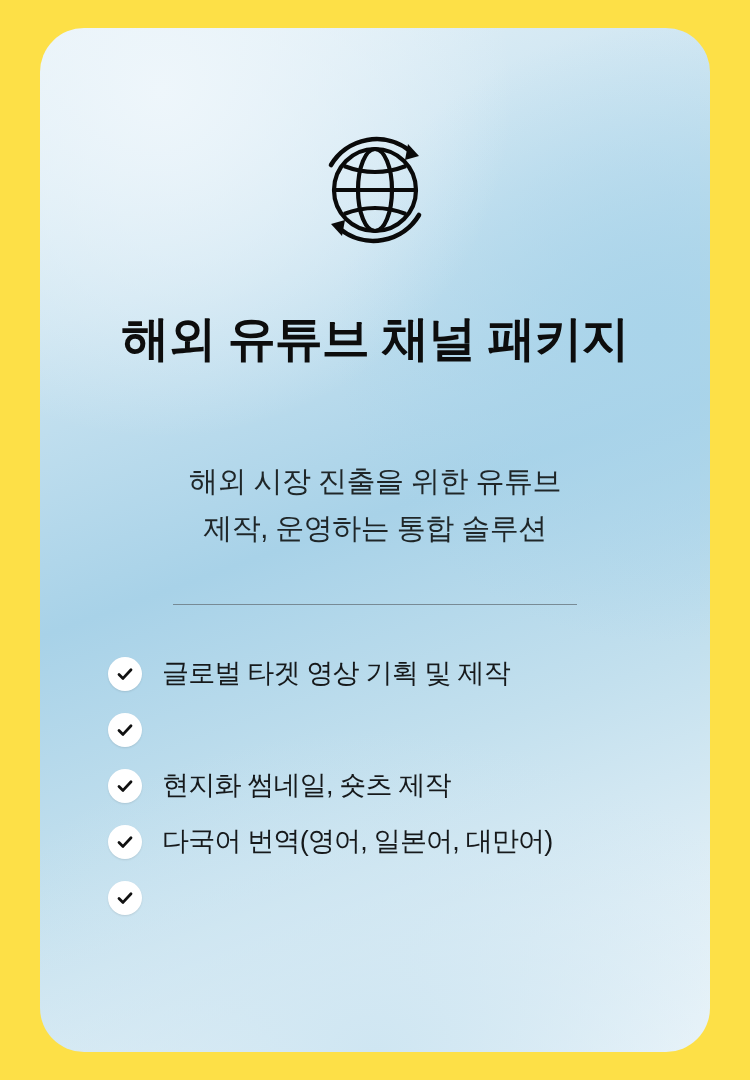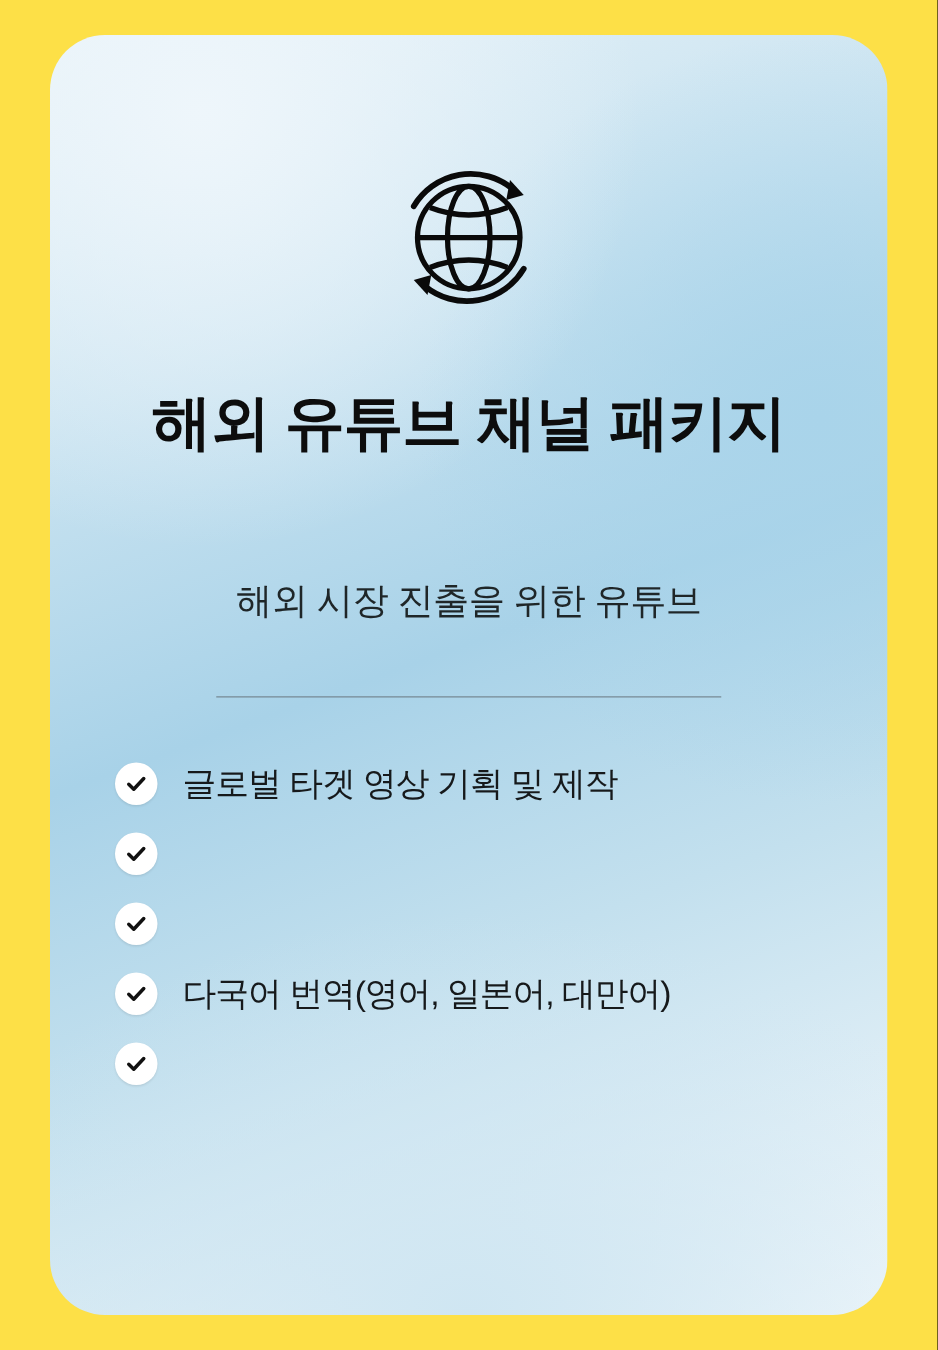--- a/index.html
+++ b/index.html
@@ -82,21 +82,21 @@
     height: 1px;
     background: #6d7d86;
     opacity: .85;
   }
 
   
   .features {
     margin-top: 52px;
     width: 100%;
     box-sizing: border-box;
-    padding: 0 60px 0 52px;
+    padding: 0 60px 0 68px;
     display: flex;
     flex-direction: column;
     gap: 22px;
   }
   .feature {
     display: flex;
     align-items: center;
     gap: 20px;
   }
   .check {
@@ -141,20 +141,21 @@
         <path d="M119 32 L108 20 L105 36 Z" fill="#0a0a0a"></path>
         <path d="M119 91 A53 53 0 0 1 40 105" stroke="#0a0a0a" stroke-width="4.6" fill="none" stroke-linecap="round"></path>
         <path d="M31 100 L42 112 L45 96 Z" fill="#0a0a0a"></path>
       </svg>
     </div>
 
     <h1 class="title">해외 유튜브 채널 패키지</h1>
 
     <div class="subtitle">
       <span class="line">해외 시장 진출을 위한 유튜브</span>
+      <span class="line">제작, 운영하는 통합 솔루션</span>
     </div>
 
     <div class="divider"></div>
 
     <div class="features">
 
       <div class="feature">
         <span class="check">
           <svg width="20" height="20" viewBox="0 0 20 20">
               <path d="M4 10.4 L8 14.4 L16 5.8" stroke="#111111" stroke-width="2.8" fill="none" stroke-linecap="round" stroke-linejoin="round"></path>
@@ -170,20 +171,21 @@
             </svg>
         </span>
       </div>
 
       <div class="feature">
         <span class="check">
           <svg width="20" height="20" viewBox="0 0 20 20">
               <path d="M4 10.4 L8 14.4 L16 5.8" stroke="#111111" stroke-width="2.8" fill="none" stroke-linecap="round" stroke-linejoin="round"></path>
             </svg>
         </span>
+        <span class="feature-label">현지화 썸네일, 숏츠 제작</span>
       </div>
 
       <div class="feature">
         <span class="check">
           <svg width="20" height="20" viewBox="0 0 20 20">
               <path d="M4 10.4 L8 14.4 L16 5.8" stroke="#111111" stroke-width="2.8" fill="none" stroke-linecap="round" stroke-linejoin="round"></path>
             </svg>
         </span>
         <span class="feature-label">다국어 번역(영어, 일본어, 대만어)</span>
       </div>

